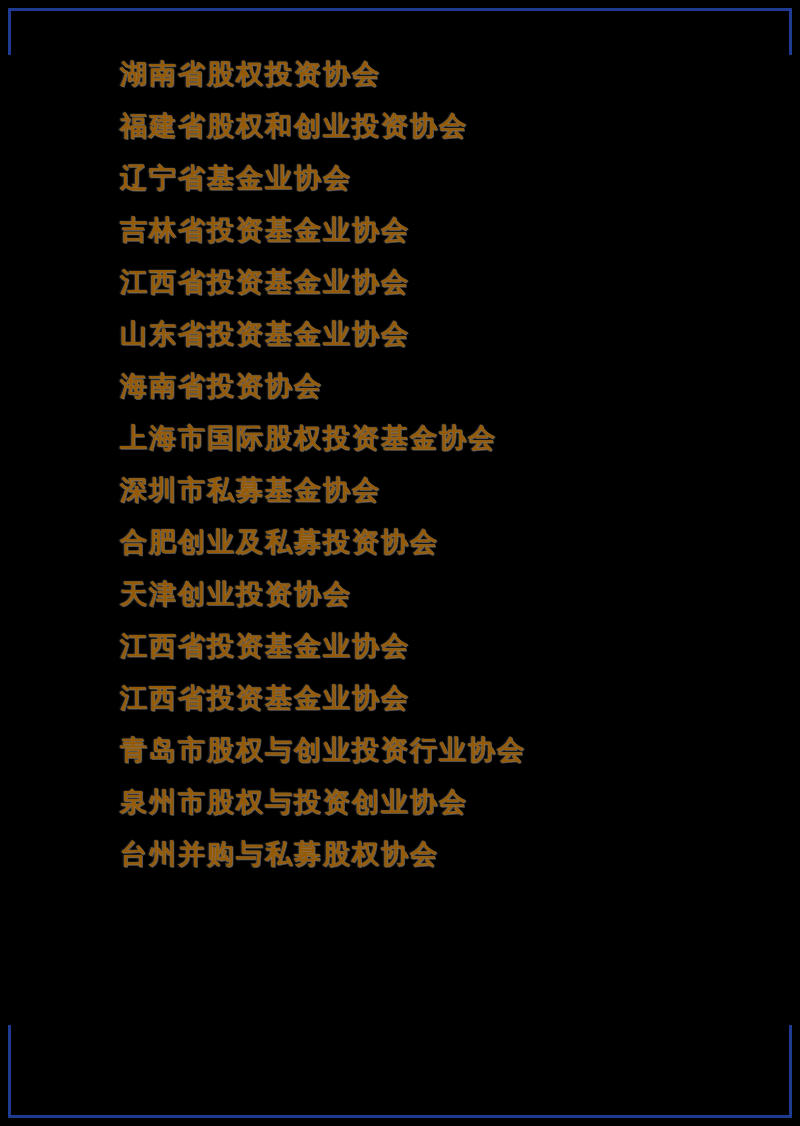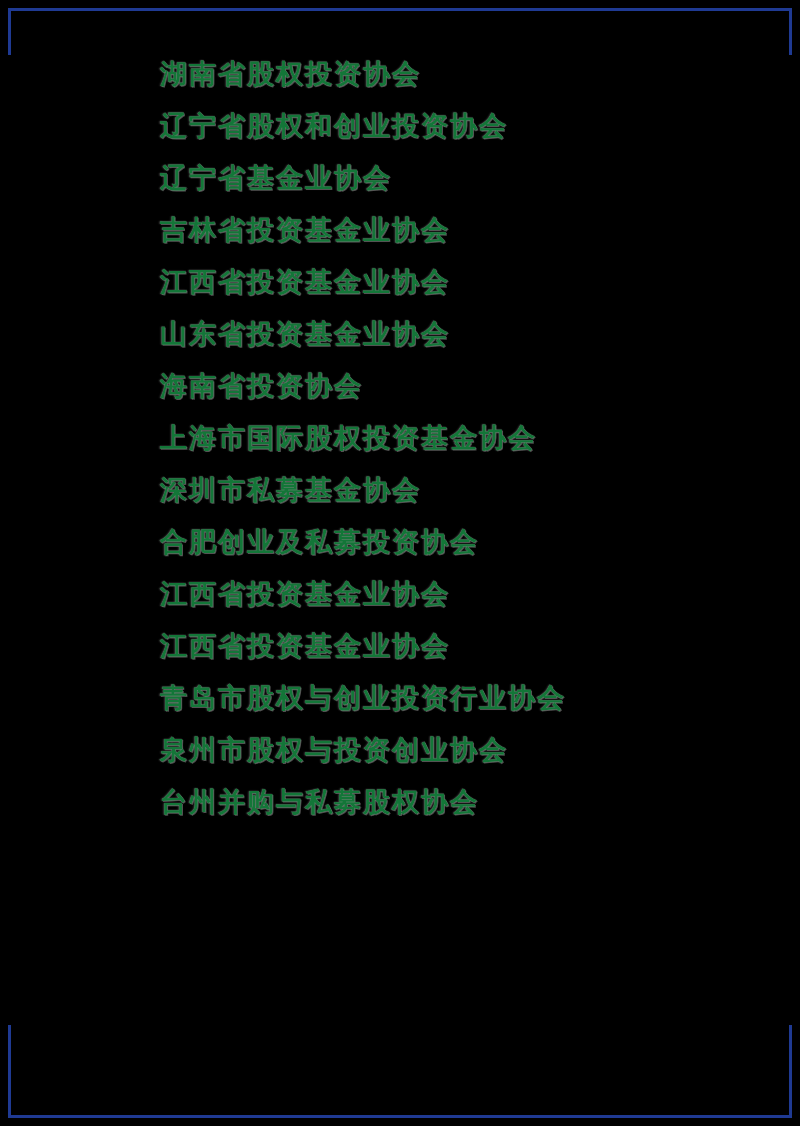--- a/index.html
+++ b/index.html
@@ -73,54 +73,54 @@
   }
 
   .list-container {
     position: absolute;
     left: 120px;
     top: 48px;
     width: 640px;
   }
 
   .list-item {
-    color: #15803d;
+    color: #a16207;
     font-size: 27px;
     line-height: 52px;
     letter-spacing: 2px;
     font-weight: 700;
     white-space: nowrap;
     text-shadow:
       0 0 1px rgba(255,255,255,0.55),
       1px 1px 0 rgba(90,90,90,0.9),
       -1px 0 2px rgba(160,160,160,0.35);
     filter: blur(0.35px);
     opacity: 0.92;
-    margin-left: 40px;
   }
 </style>
 </head>
 <body>
 
 <div class="frame-top-line"></div>
 <div class="frame-bottom-line"></div>
 <div class="frame-corner corner-tl"></div>
 <div class="frame-corner corner-tr"></div>
 <div class="frame-corner corner-bl"></div>
 <div class="frame-corner corner-br"></div>
 
 <div class="list-container">
   <div class="list-item">湖南省股权投资协会</div>
-  <div class="list-item">辽宁省股权和创业投资协会</div>
+  <div class="list-item">福建省股权和创业投资协会</div>
   <div class="list-item">辽宁省基金业协会</div>
   <div class="list-item">吉林省投资基金业协会</div>
   <div class="list-item">江西省投资基金业协会</div>
   <div class="list-item">山东省投资基金业协会</div>
   <div class="list-item">海南省投资协会</div>
   <div class="list-item">上海市国际股权投资基金协会</div>
   <div class="list-item">深圳市私募基金协会</div>
   <div class="list-item">合肥创业及私募投资协会</div>
+  <div class="list-item">天津创业投资协会</div>
   <div class="list-item">江西省投资基金业协会</div>
   <div class="list-item">江西省投资基金业协会</div>
   <div class="list-item">青岛市股权与创业投资行业协会</div>
   <div class="list-item">泉州市股权与投资创业协会</div>
   <div class="list-item">台州并购与私募股权协会</div>
 </div>
 
 </body></html>

